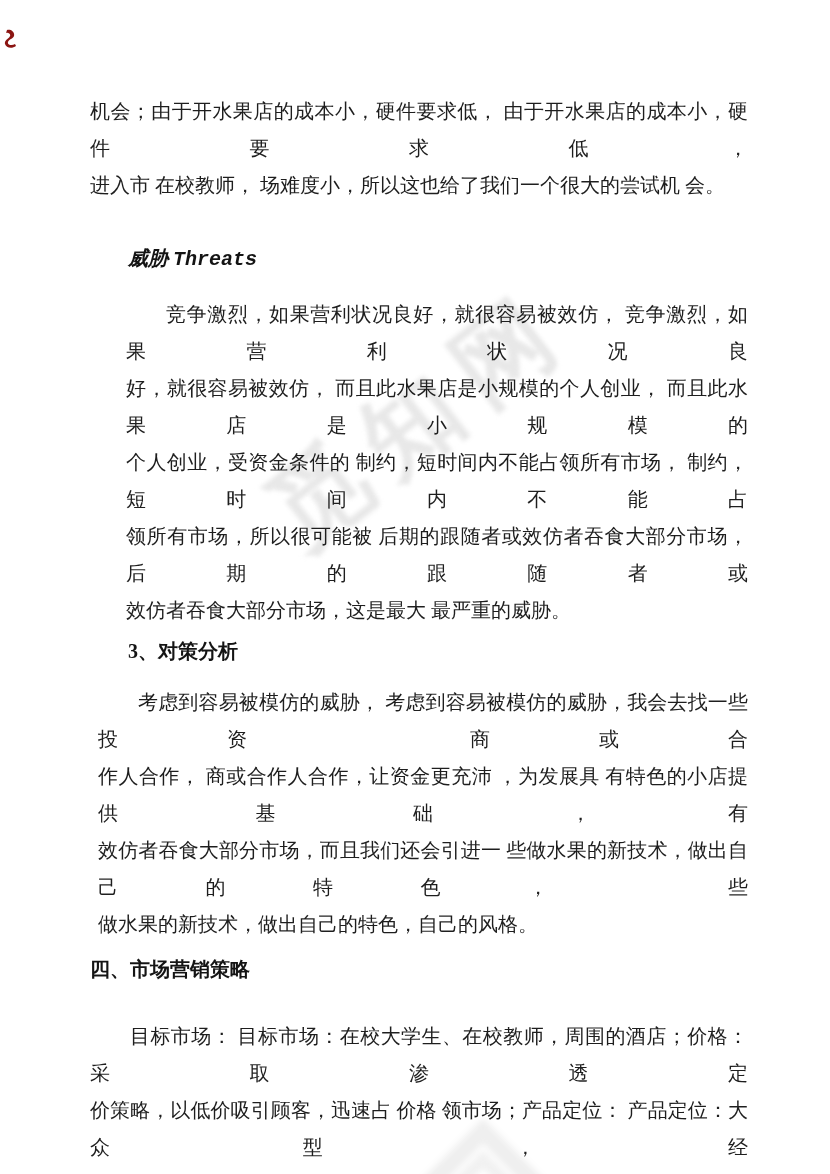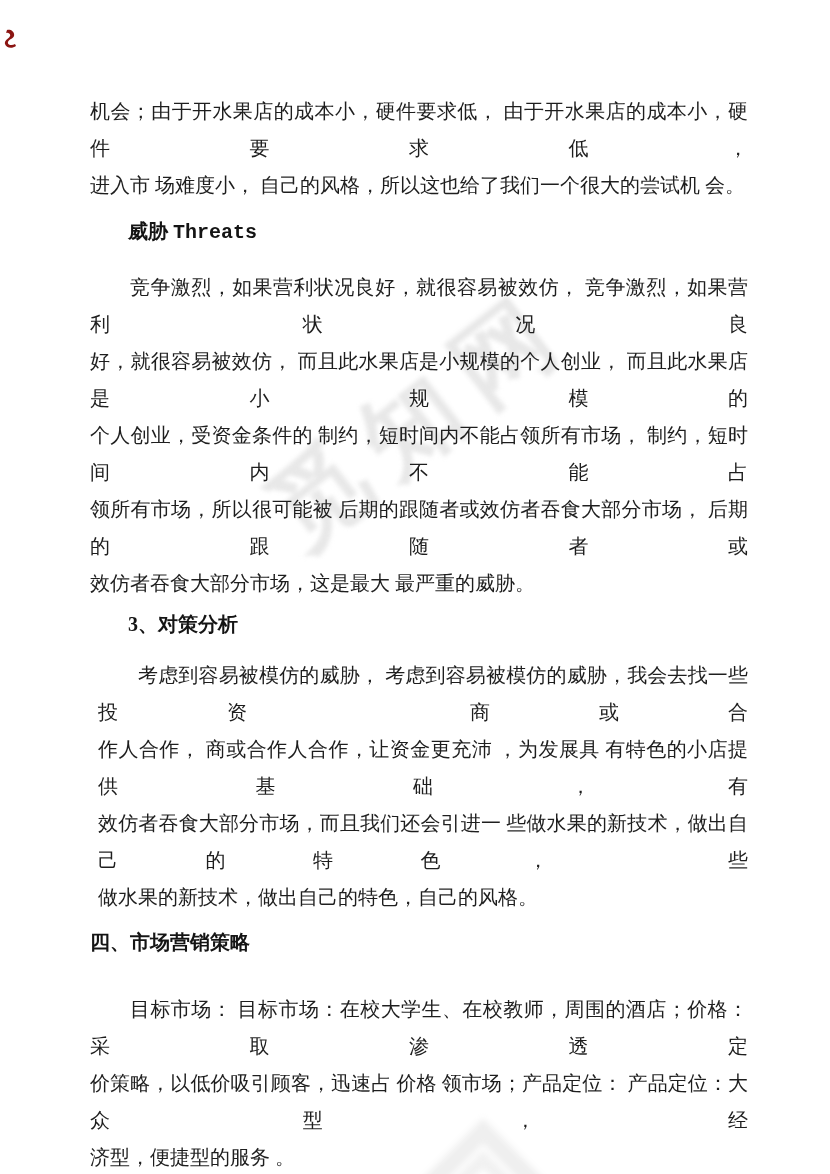--- a/index.html
+++ b/index.html
@@ -56,22 +56,22 @@
   }
   .line.last{text-align-last:left;}
   .line.first-indent{text-indent:40px;}
   .heading{
     font-weight:bold;
     color:#141414;
     line-height:37px;
   }
   .heading.sub{padding-left:38px;}
   .heading .latin{font-family:"Liberation Mono","DejaVu Sans Mono",monospace;font-weight:600;}
-  .mt-h1{margin-top:9px;}
-  .mt-p2{margin-top:18px;}
+  .mt-h1{margin-top:36px;font-style:italic;}
+  .mt-p2{margin-top:18px;margin-left:36px;}
   .mt-h2{margin-top:4px;}
   .mt-p3{margin-top:14px;margin-left:8px;}
   .mt-h3{margin-top:8px;}
   .mt-p4{margin-top:30px;}
 </style>
 </head>
 <body>
 
 <div class="page">
 
@@ -83,21 +83,21 @@
   </div>
 
   <svg class="corner-mark" viewBox="0 0 14 19">
     <path d="M3,1 C7,0 11,3 10,7 C9,10 5,10 4,13 C3,16 8,17 11,15 L12,17 C8,20 2,19 1,15 C0,11 5,10 6,7 C7,5 4,3 2,4 Z" fill="#8b1512"></path>
   </svg>
 
   <div class="content">
 
     <p class="para">
       <span class="line">机会；由于开水果店的成本小，硬件要求低， 由于开水果店的成本小，硬件要求低，</span>
-      <span class="line last">进入市 场难度小， 自己的风格，所以这也给了我们一个很大的尝试机 会。</span>
+      <span class="line last">进入市 在校教师， 场难度小，所以这也给了我们一个很大的尝试机 会。</span>
     </p>
 
     <div class="heading sub mt-h1">
       <span>威胁</span>
       <span class="latin">Threats</span>
     </div>
 
     <p class="para mt-p2">
       <span class="line first-indent">竞争激烈，如果营利状况良好，就很容易被效仿， 竞争激烈，如果营利状况良</span>
       <span class="line">好，就很容易被效仿， 而且此水果店是小规模的个人创业， 而且此水果店是小规模的</span>

